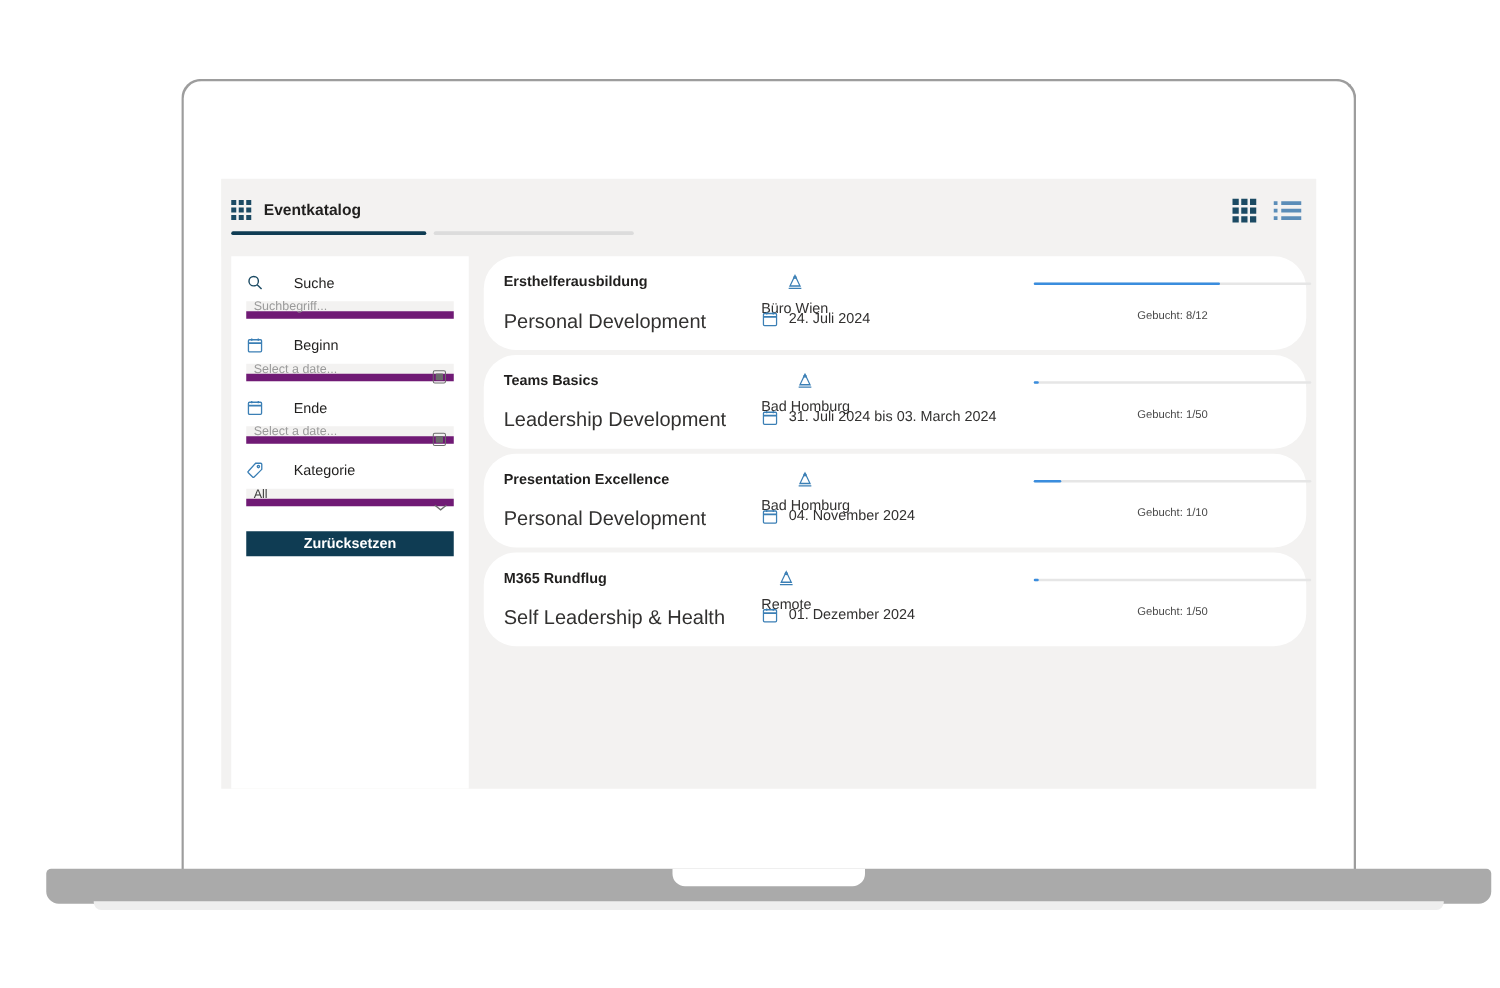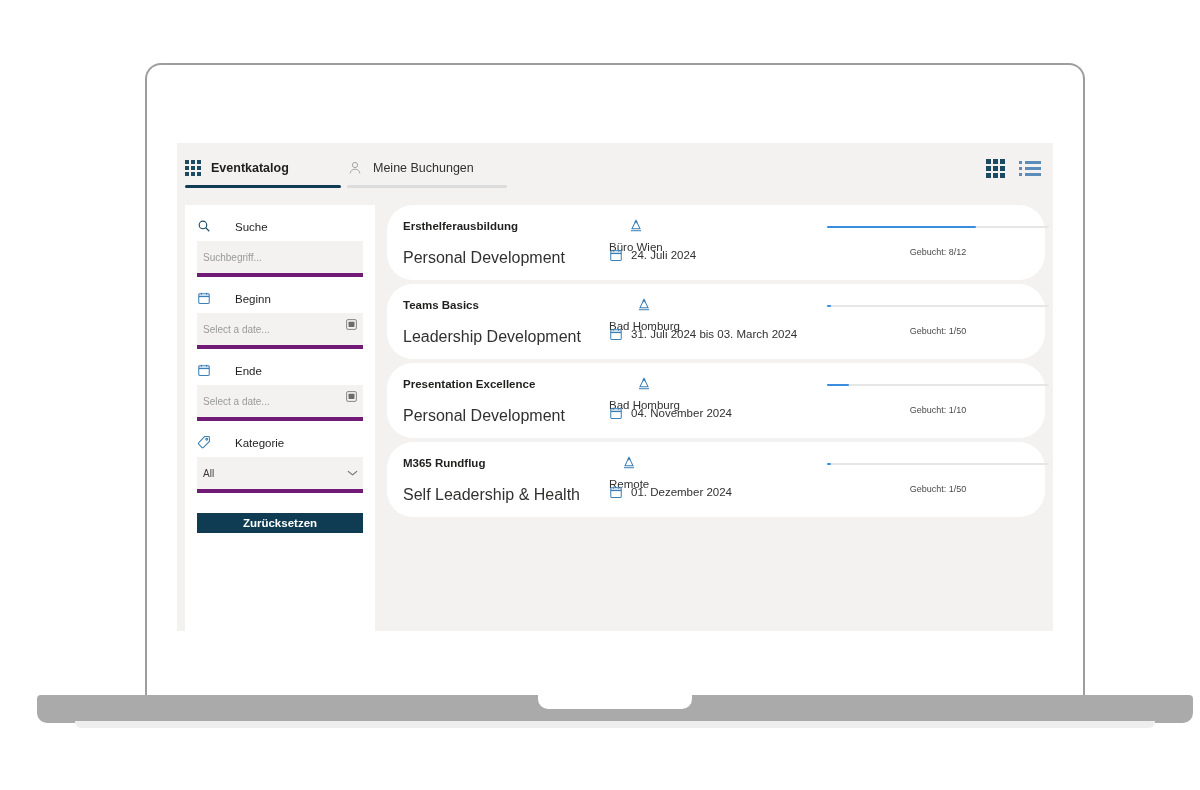--- a/index.html
+++ b/index.html
@@ -63,21 +63,21 @@
   
   #body-area{position:relative;display:flex;gap:12px;padding:0 8px;box-sizing:border-box;height:426px;}
   
   #sidebar{
     width:190px;background:#ffffff;padding:14px 12px;box-sizing:border-box;
     flex:0 0 190px;
   }
   .filter-label{display:flex;align-items:flex-end;gap:24px;margin-bottom:8px;}
   .filter-label .txt{font-size:11.5px;color:#201f1e;}
   .filter-field{
-    position:relative;height:36px;background:#f3f2f1;border-bottom:4px solid #701a75;
+    position:relative;height:14px;background:#f3f2f1;border-bottom:6px solid #701a75;
     display:flex;align-items:center;padding:0 6px;box-sizing:border-box;margin-bottom:14px;
   }
   .filter-field .ph{font-size:10px;color:#9a9a9a;}
   .filter-field .val{font-size:10px;color:#3b3b3b;}
   .field-ico{position:absolute;right:5px;top:4px;}
   #reset-button{
     margin-top:6px;width:100%;height:20px;background:#0f3c53;color:#ffffff;
     border:none;font-size:11.5px;font-weight:bold;cursor:pointer;
     font-family:"Liberation Sans","DejaVu Sans",sans-serif;
   }
@@ -116,29 +116,20 @@
             <i></i>
             <i></i>
             <i></i>
             <i></i>
             <i></i>
             <i></i>
         </span>
         <span class="tab-label">Eventkatalog</span>
       </div>
 
-      <div class="tab" id="tab-bookings">
-        <span>
-          <svg class="person-ico" viewBox="0 0 16 16" fill="none" stroke="#a5a5a5" stroke-width="1">
-            <circle cx="8" cy="5" r="2.6"></circle>
-            <path d="M3.2 13.4c0-2.6 2.2-4.2 4.8-4.2s4.8 1.6 4.8 4.2"></path>
-          </svg>
-        </span>
-        <span class="tab-label">Meine Buchungen</span>
-      </div>
 
       <div class="tab-underline" id="underline-catalog"></div>
       <div class="tab-underline" id="underline-bookings"></div>
 
       <div id="viewtoggle">
         <span class="vt-grid">
           <i></i>
             <i></i>
             <i></i>
             <i></i>

